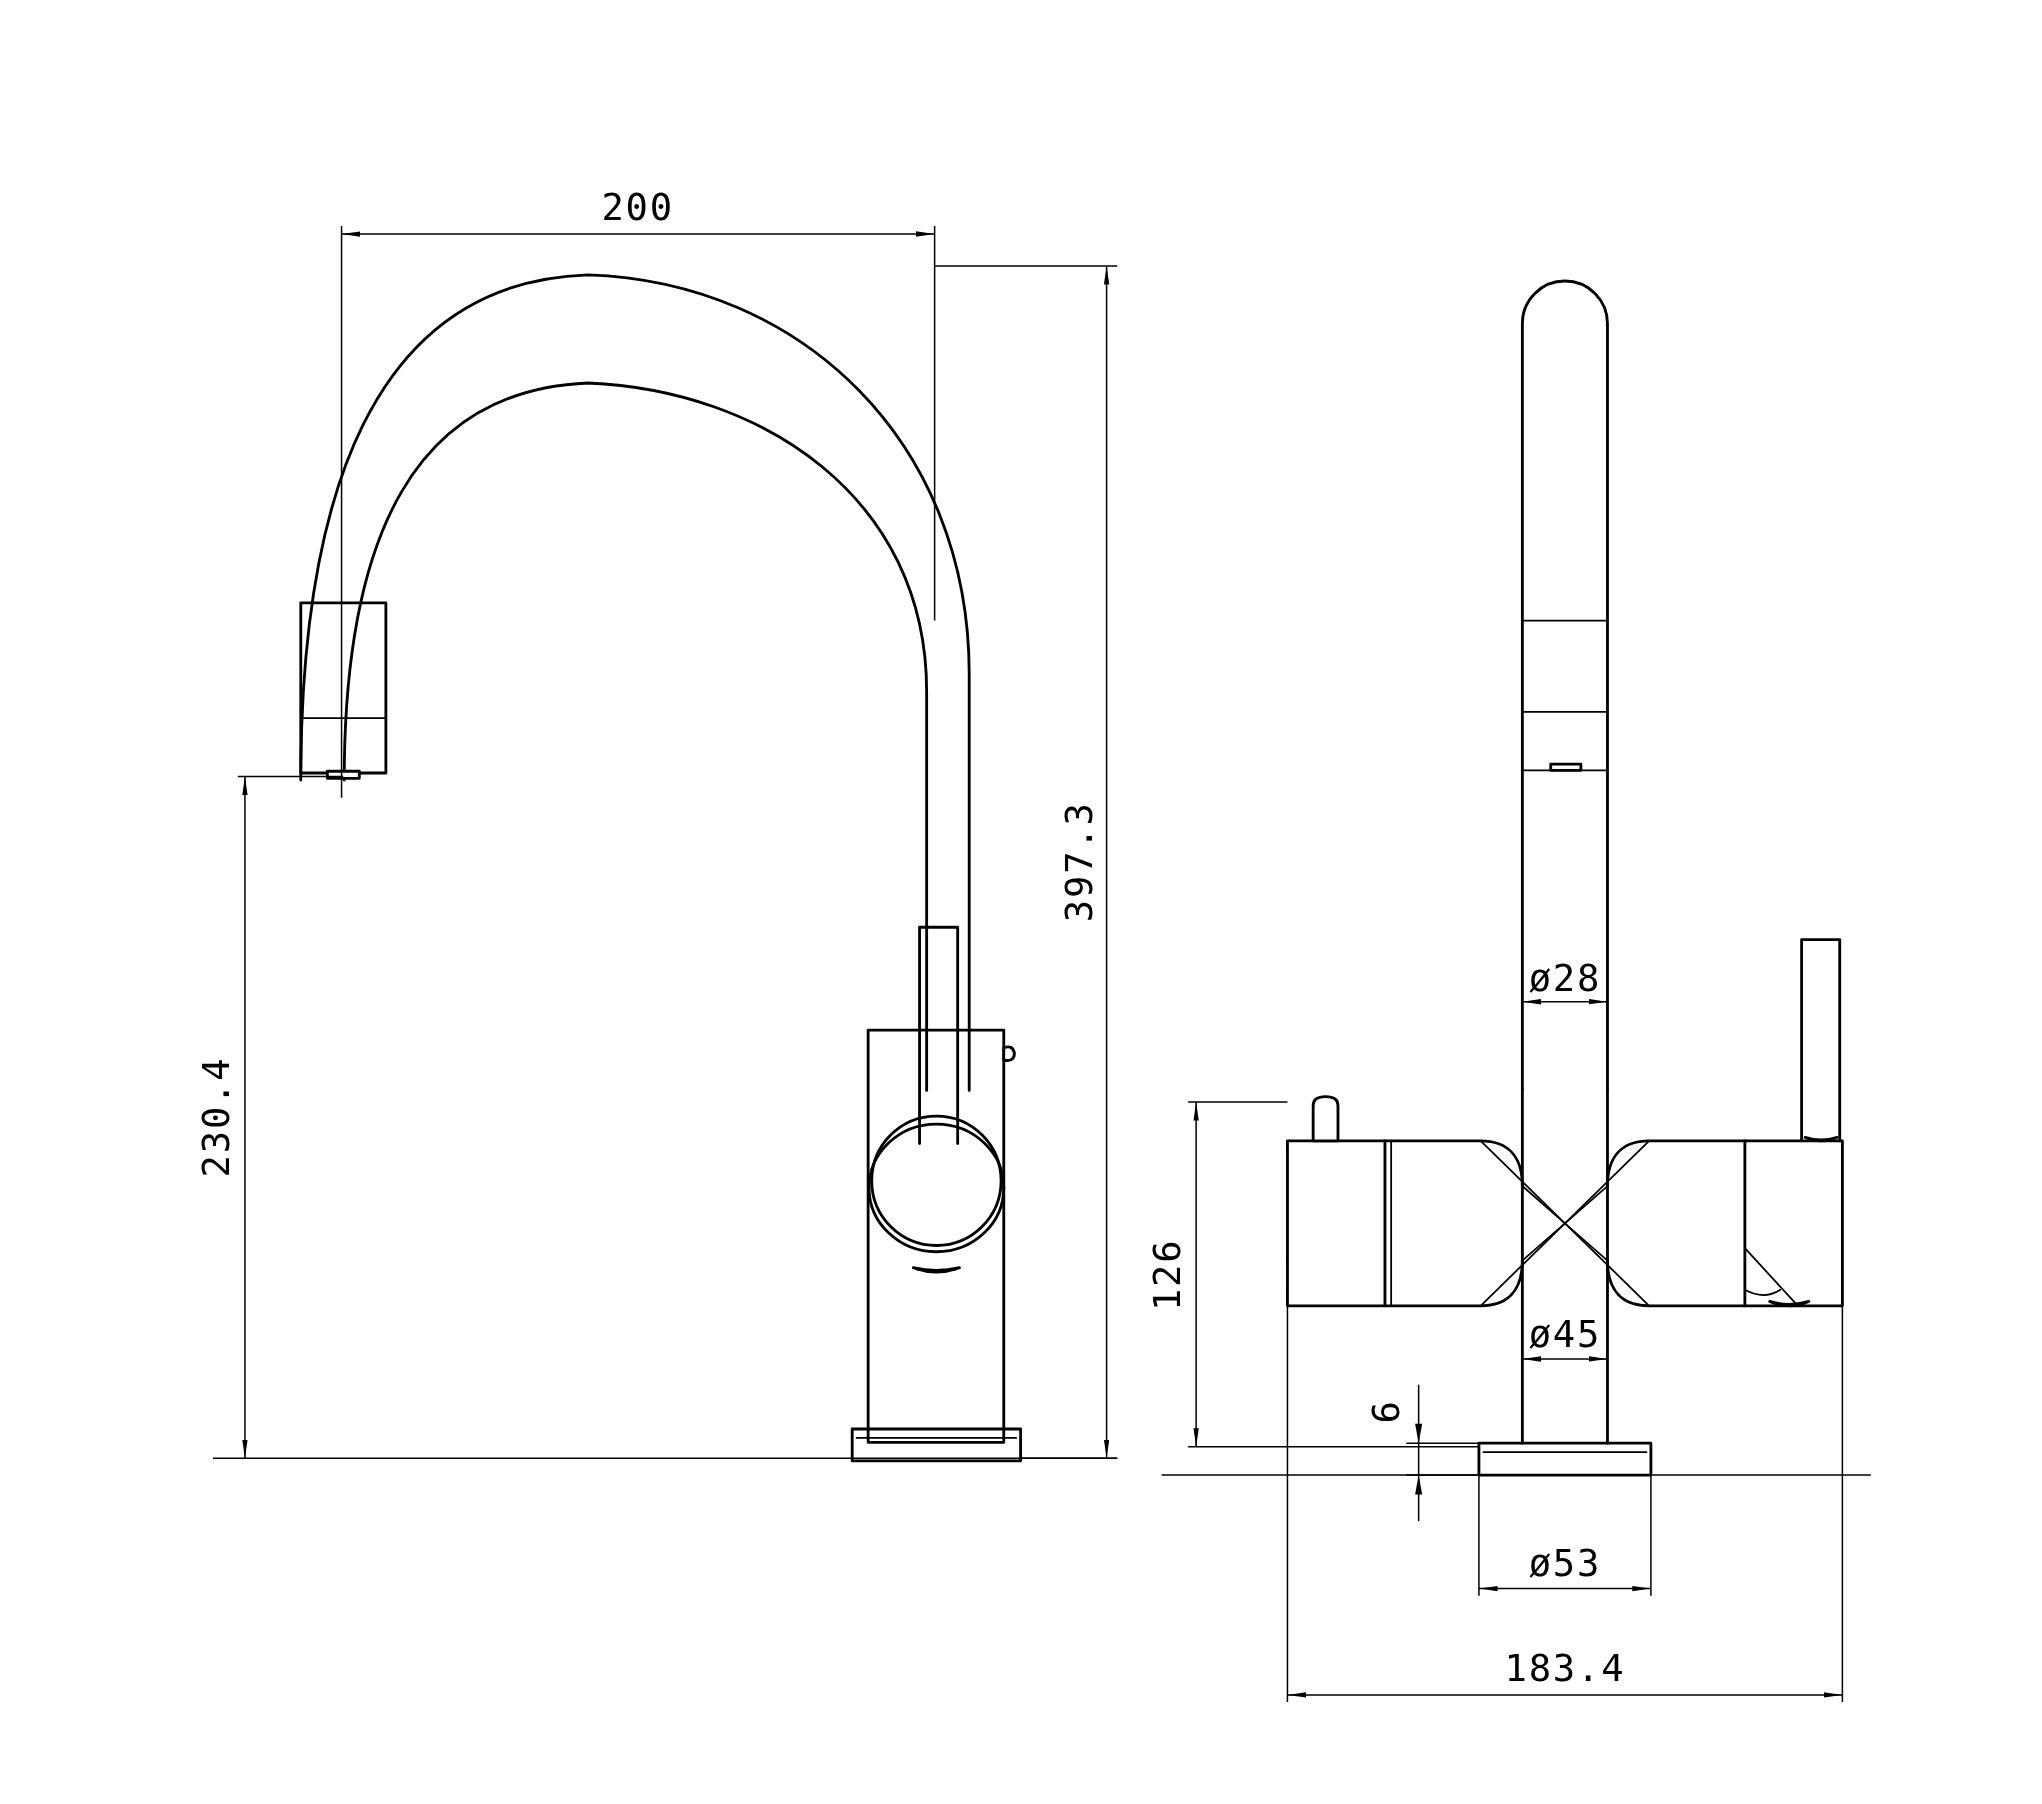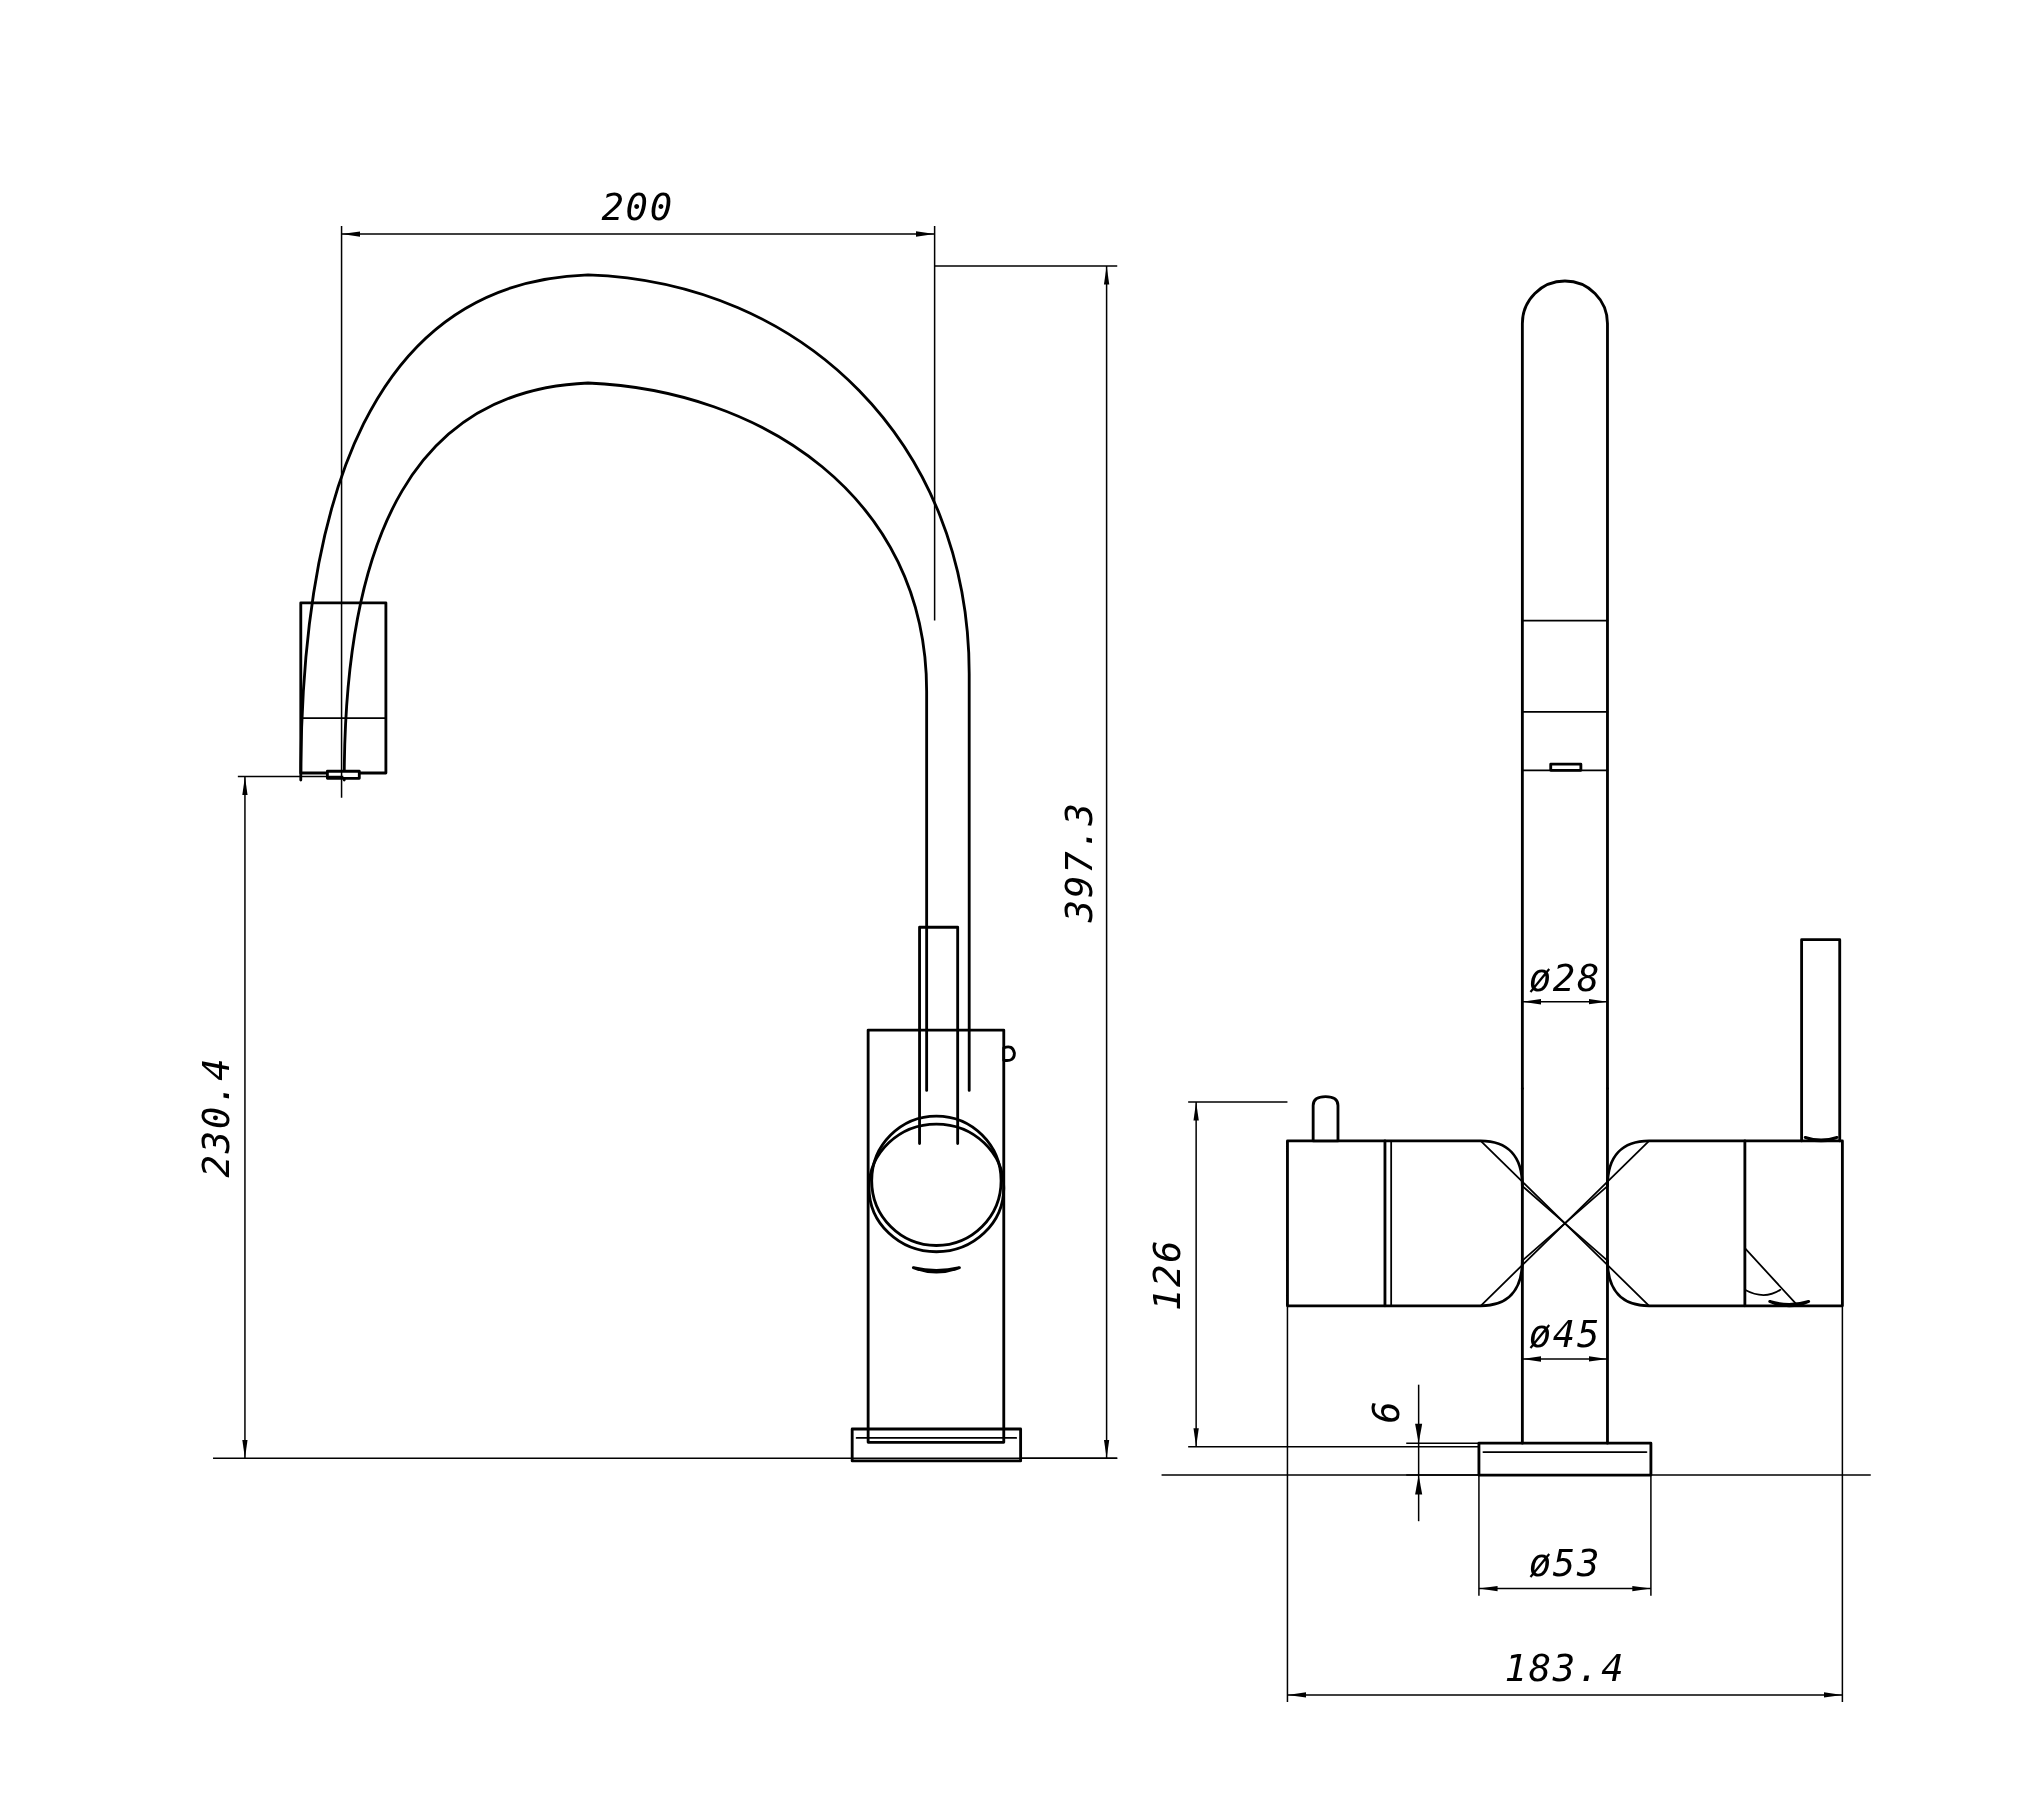--- a/index.html
+++ b/index.html
@@ -10,21 +10,20 @@
   }
   body {
     font-family: "Liberation Sans", sans-serif;
   }
   #drawing-root {
     position: relative;
     width: 2043px;
     height: 1804px;
     background: #ffffff;
     overflow: hidden;
-    font-style: italic;
   }
   svg.cad {
     display: block;
     width: 2043px;
     height: 1804px;
     background: #ffffff;
   }
   .obj {
     fill: none;
     stroke: #000000;

